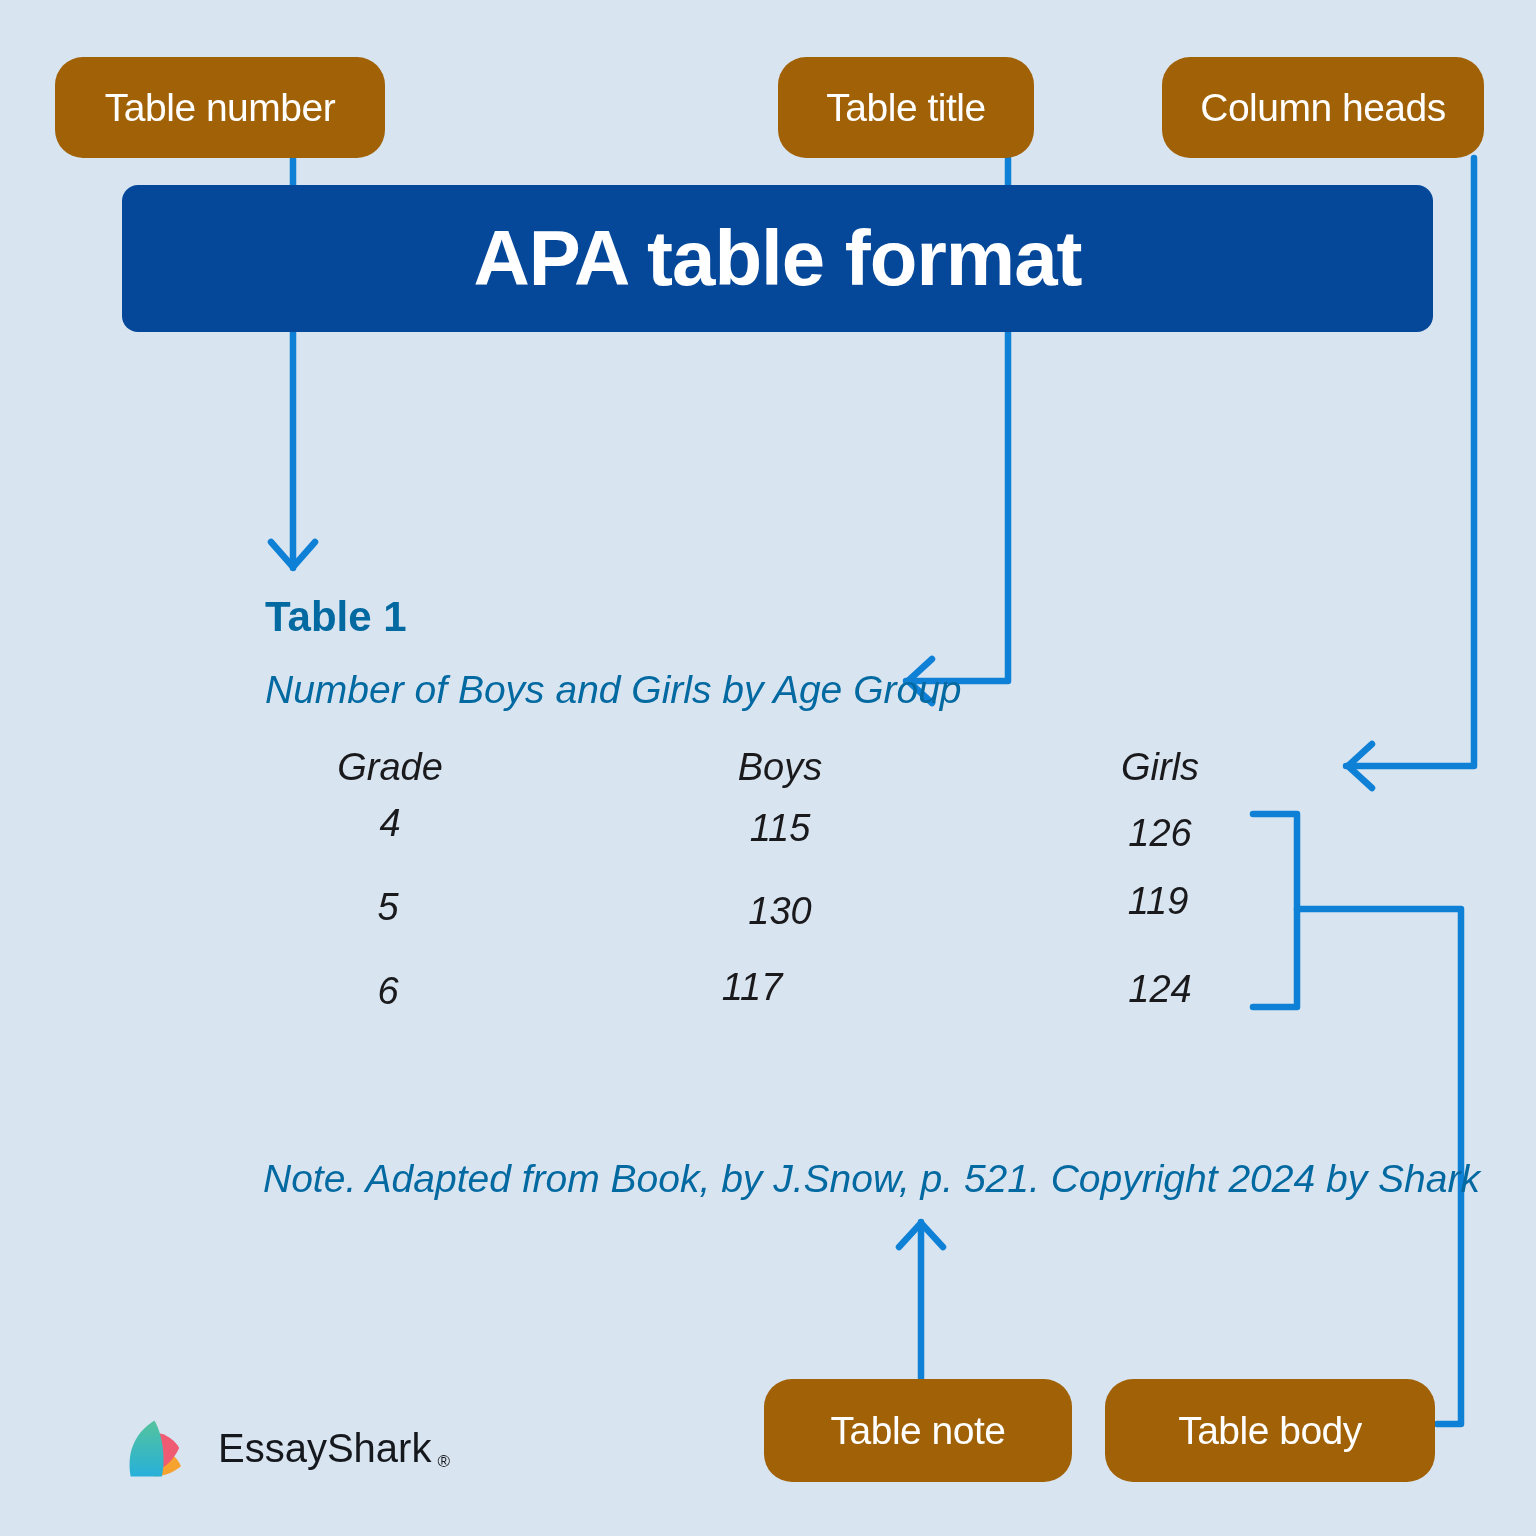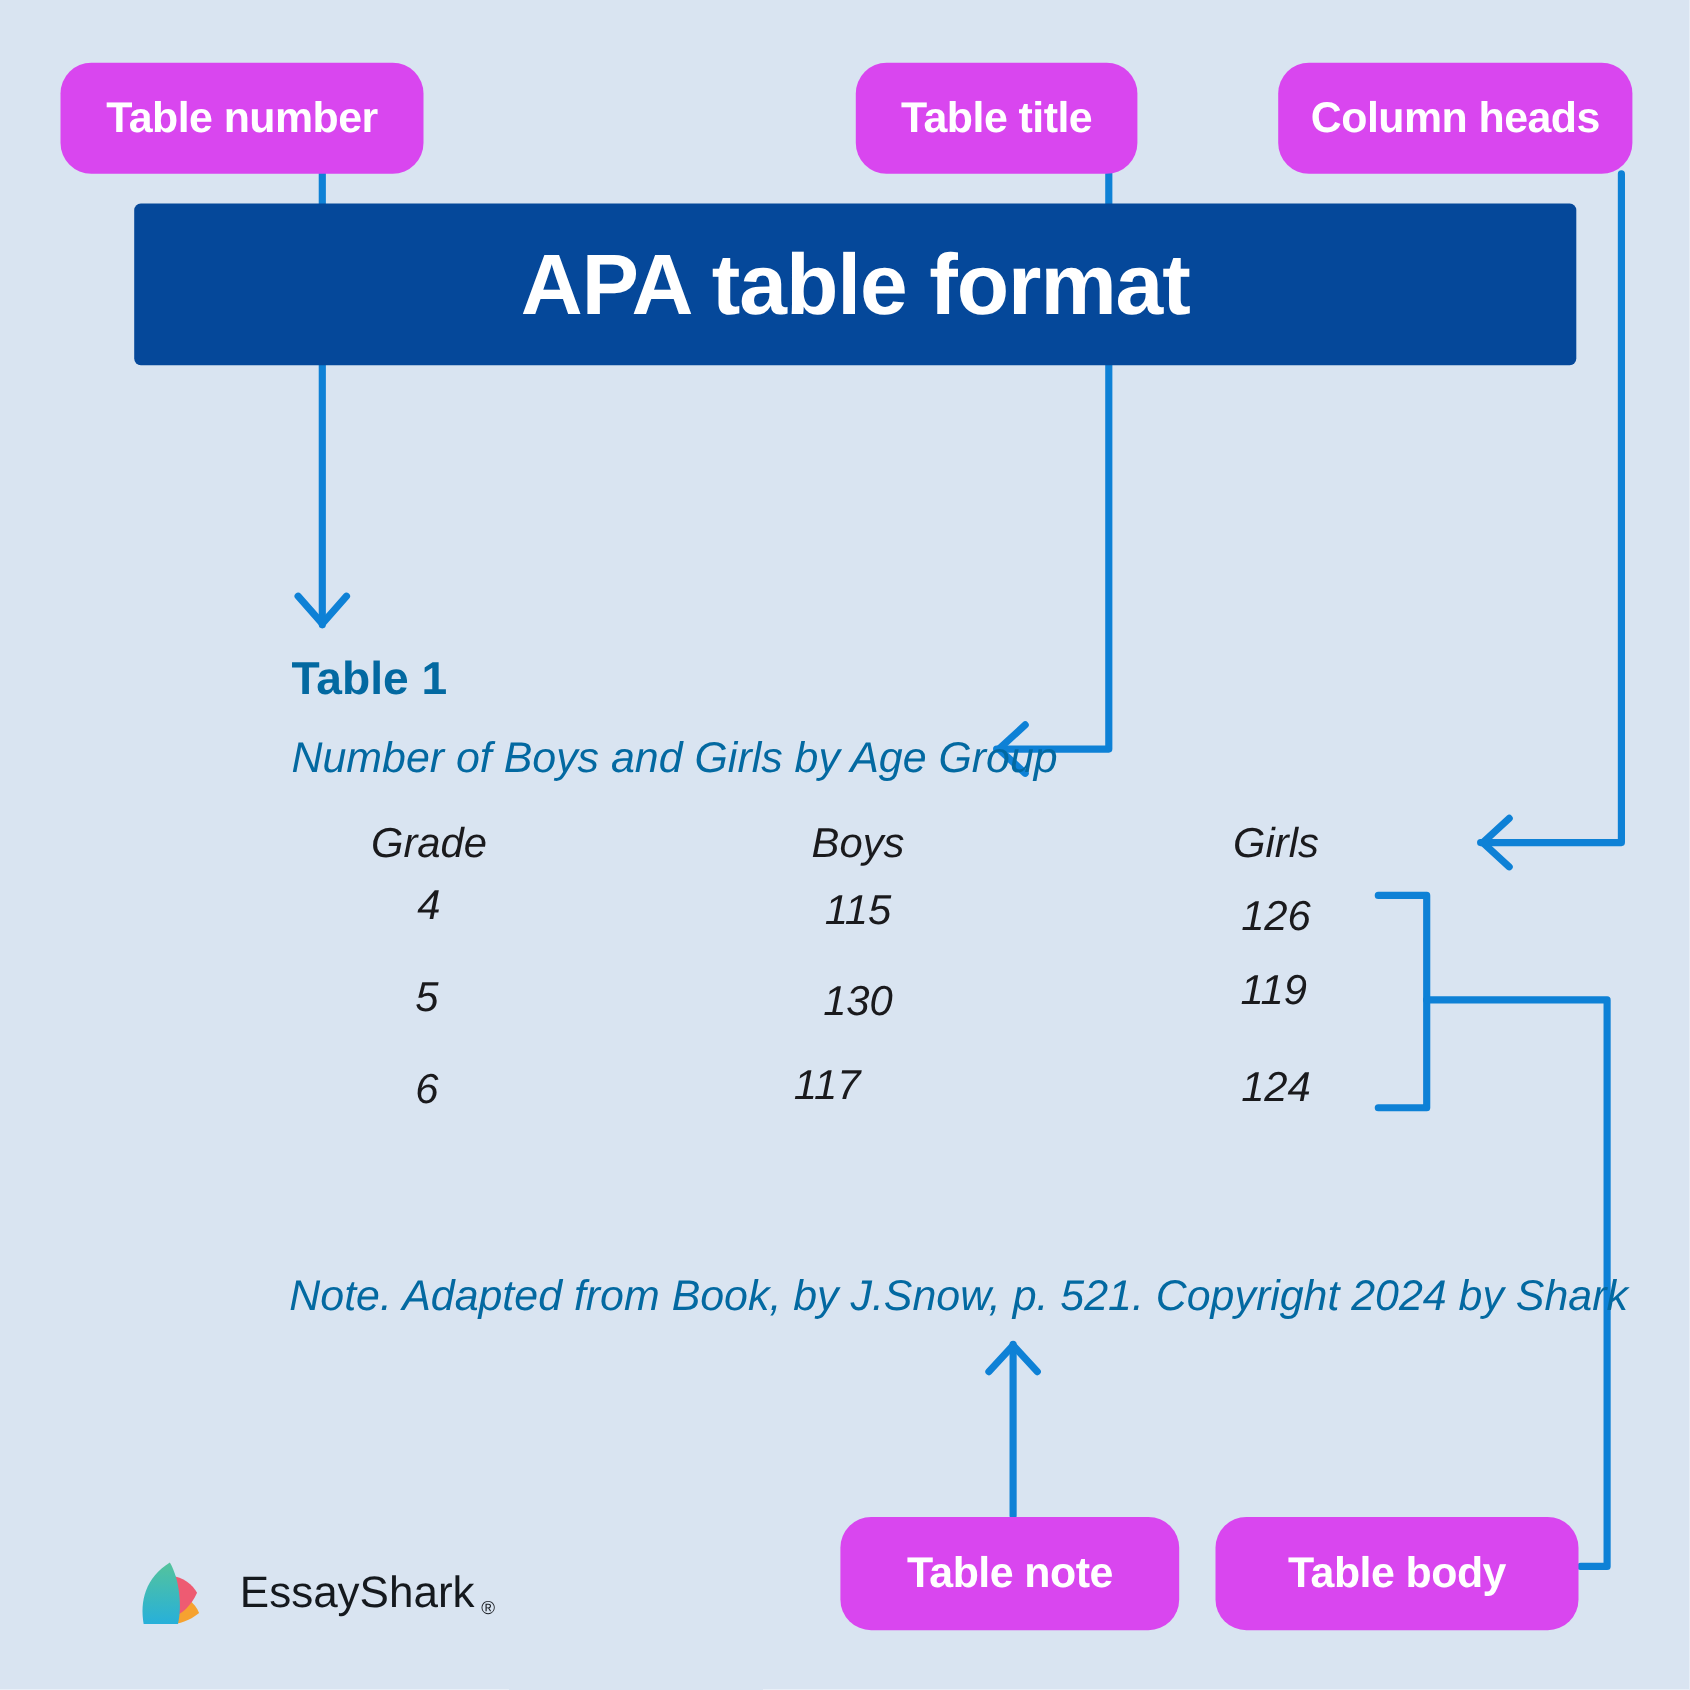--- a/index.html
+++ b/index.html
@@ -6,29 +6,29 @@
   #stage{
     position:relative;
     width:1536px;height:1536px;
     background:#d9e4f1;
     font-family:"Liberation Sans", sans-serif;
     overflow:hidden;
   }
   #connectors{position:absolute;left:0;top:0;z-index:1;}
   .pill{
     position:absolute;z-index:2;
-    background:#d946ef;border-radius:28px;
+    background:#a16207;border-radius:28px;
     display:flex;align-items:center;justify-content:center;
-    color:#ffffff;font-weight:bold;font-size:39px;
+    color:#ffffff;font-weight:normal;font-size:39px;
     letter-spacing:-0.5px;
   }
   .banner{
     position:absolute;z-index:2;
     left:122px;top:185px;width:1311px;height:147px;
-    background:#05489a;border-radius:6px;
+    background:#05489a;border-radius:16px;
     display:flex;align-items:center;justify-content:center;
     color:#ffffff;font-weight:bold;font-size:78px;
     letter-spacing:-1px;
   }
   .doc-text{position:absolute;z-index:2;color:#0369a1;white-space:nowrap;}
   .tnum{left:265px;top:593px;font-size:42px;font-weight:bold;}
   .ttitle{left:265px;top:656px;font-size:39px;font-style:italic;margin-top:12px;}
   .tnote{left:263px;top:1157px;font-size:39px;font-style:italic;}
   .cell{
     position:absolute;z-index:2;

